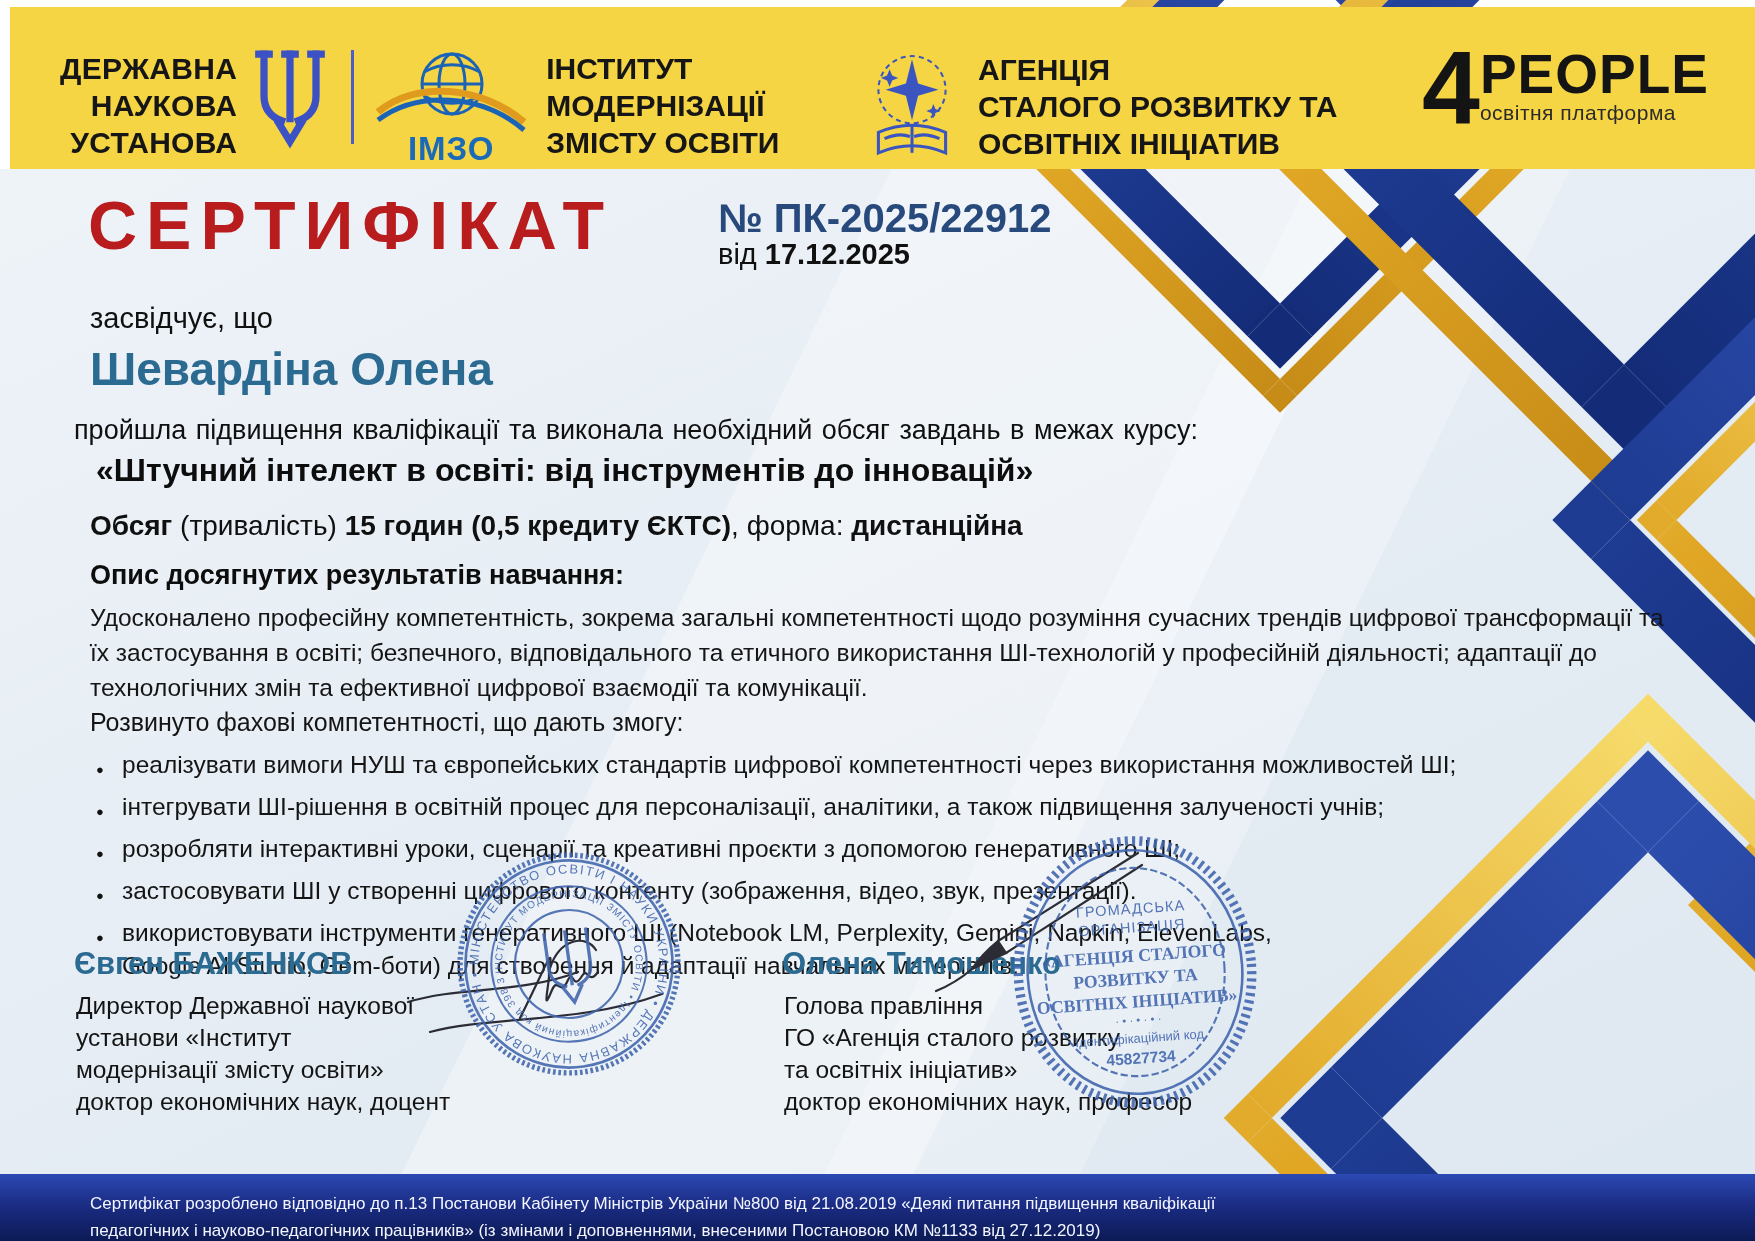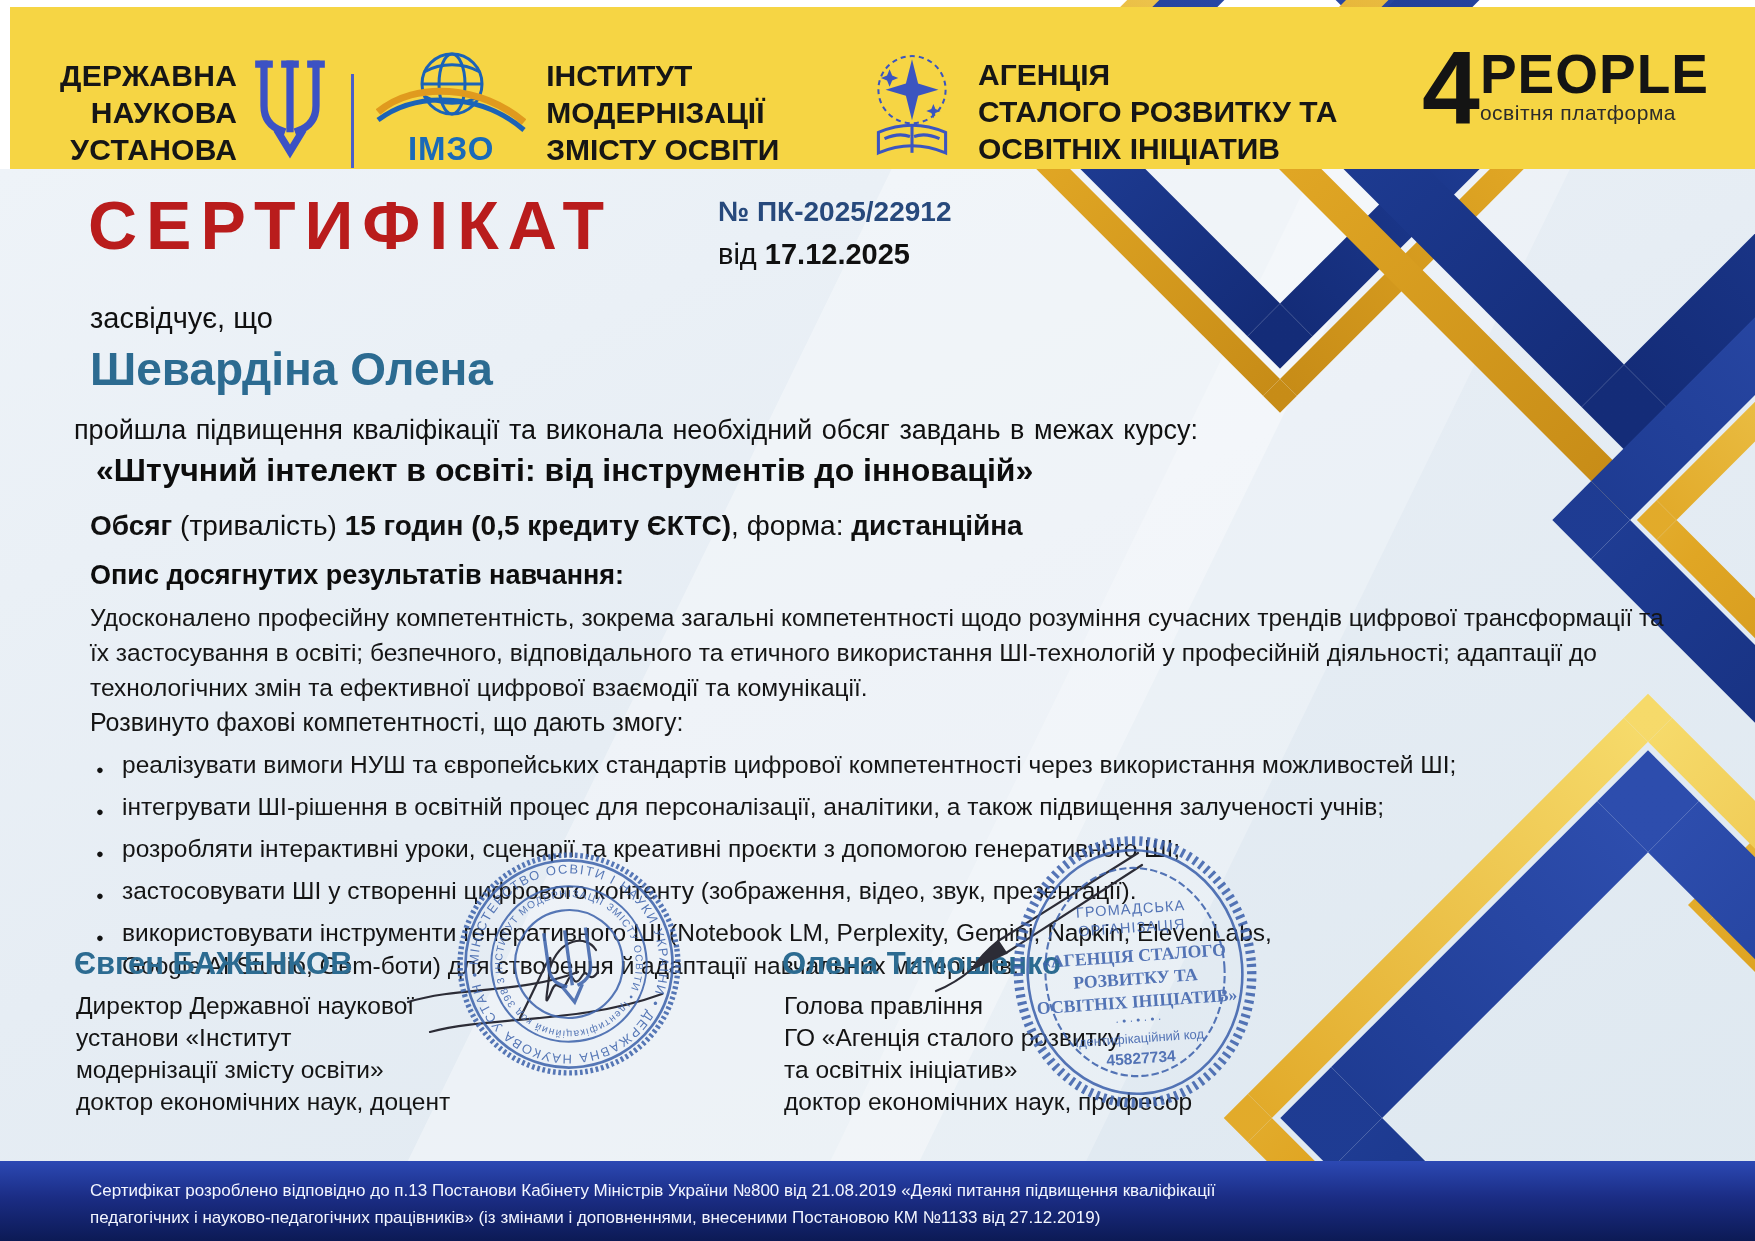--- a/index.html
+++ b/index.html
@@ -1,21 +1,21 @@
 <!DOCTYPE html>
 <html><head>
 <meta charset="utf-8">
 <style>
   html,body{margin:0;padding:0;background:#888;}
   .page{position:relative;width:1755px;height:1241px;overflow:hidden;
         font-family:"Liberation Sans", sans-serif;background:#fff;}
   
   .hdr{position:absolute;top:7px;left:10px;right:0;height:162px;background:#f6d544;
        display:flex;align-items:center;justify-content:space-between;padding:0 46px 0 50px;box-sizing:border-box;z-index:5;}
-  .hgroup{display:flex;align-items:flex-end;margin-top:42px;}
+  .hgroup{display:flex;align-items:flex-start;margin-top:42px;}
   .org1{ text-align:right;font-weight:bold;font-size:30px;line-height:37px;color:#161616;letter-spacing:.3px;}
   .trident-box{margin:0 18px 0 16px;}
   .hdr-divider{width:3px;height:94px;background:#4b5ec9;margin:0 22px 0 6px;}
   .imzo{display:flex;flex-direction:column;align-items:center;margin-right:20px;}
   .imzo-abbr{font-weight:bold;font-size:33px;color:#1a6ab8;letter-spacing:1px;margin-top:-6px;}
   .inst-text,.agency-text{font-weight:bold;font-size:30px;line-height:37px;color:#161616;}
   .agency-logo{margin-right:18px;}
   .p4{display:flex;align-items:flex-start;}
   .p4-four{font-weight:bold;font-size:104px;line-height:82px;color:#141414;}
   .p4-right{display:flex;flex-direction:column;align-items:flex-start;margin-top:2px;}
@@ -27,21 +27,21 @@
   .bg-stripe{position:absolute;background:rgba(255,255,255,.35);transform:rotate(26deg);}
   .s1{width:460px;height:1900px;left:620px;top:-340px;}
   .s2{width:230px;height:1900px;left:1010px;top:-300px;background:rgba(255,255,255,.25);}
   
   .diamond{position:absolute;transform:rotate(45deg);box-sizing:border-box;background:transparent;}
   .d-gold{border-style:solid;border-color:transparent;border-image:linear-gradient(135deg,#f6da6a,#e0a624 55%,#c78c17) 1;}
   .d-blue{border-style:solid;border-color:transparent;border-image:linear-gradient(135deg,#2d4dad,#1d3a90 55%,#142c78) 1;}
   
   .abs{position:absolute;z-index:3;}
   .cert-title{left:88px;top:186px;font-size:68px;font-weight:bold;letter-spacing:9px;color:#b91c1c;}
-  .cert-no{left:718px;top:196px;font-size:28px;font-weight:bold;color:#27497c;}
+  .cert-no{left:718px;top:196px;font-size:40px;font-weight:bold;color:#27497c;}
   .cert-date{left:718px;top:238px;font-size:29px;color:#101010;}
   .cert-date b{font-weight:bold;}
   .certifies{left:90px;top:302px;font-size:29px;color:#101010;}
   .recipient{left:90px;top:342px;font-size:46px;font-weight:bold;color:#2c6b91;}
   .completion{left:74px;top:415px;font-size:27px;color:#101010;word-spacing:2px;}
   .course{left:96px;top:452px;font-size:32px;font-weight:bold;color:#0d0d0d;white-space:nowrap;}
   .volume{left:90px;top:510px;font-size:28px;color:#101010;}
   .volume b{font-weight:bold;}
   .results-h{left:90px;top:560px;font-size:27px;font-weight:bold;color:#0d0d0d;}
   .paragraph{left:90px;top:600px;width:1580px;font-size:24.5px;line-height:35px;color:#151515;}
@@ -56,21 +56,21 @@
   .sig-lines.left{left:76px;top:990px;}
   .sig-lines.right{left:784px;top:990px;}
   
   .stamp{position:absolute;z-index:4;opacity:.88;}
   .stamp-left{left:445px;top:840px;transform:rotate(-8deg);}
   .stamp-right{left:1010px;top:832px;transform:rotate(-4deg);}
   .sig-svg{position:absolute;z-index:4;}
   .sig-l{left:400px;top:928px;}
   .sig-r{left:928px;top:845px;}
   
-  .footer{position:absolute;left:0;right:0;bottom:0;height:80px;z-index:6;
+  .footer{position:absolute;left:0;right:0;bottom:0;height:67px;z-index:6;
      background:linear-gradient(180deg,#2c49b4 0%,#1b2d85 45%,#0c1a55 100%);
      color:#f3f6ff;font-size:17px;line-height:27px;padding:16px 0 0 90px;box-sizing:border-box;}
   .footer div{white-space:nowrap;}
 </style>
 </head>
 <body>
 
 <div class="page">
 
   <div class="main-bg">

